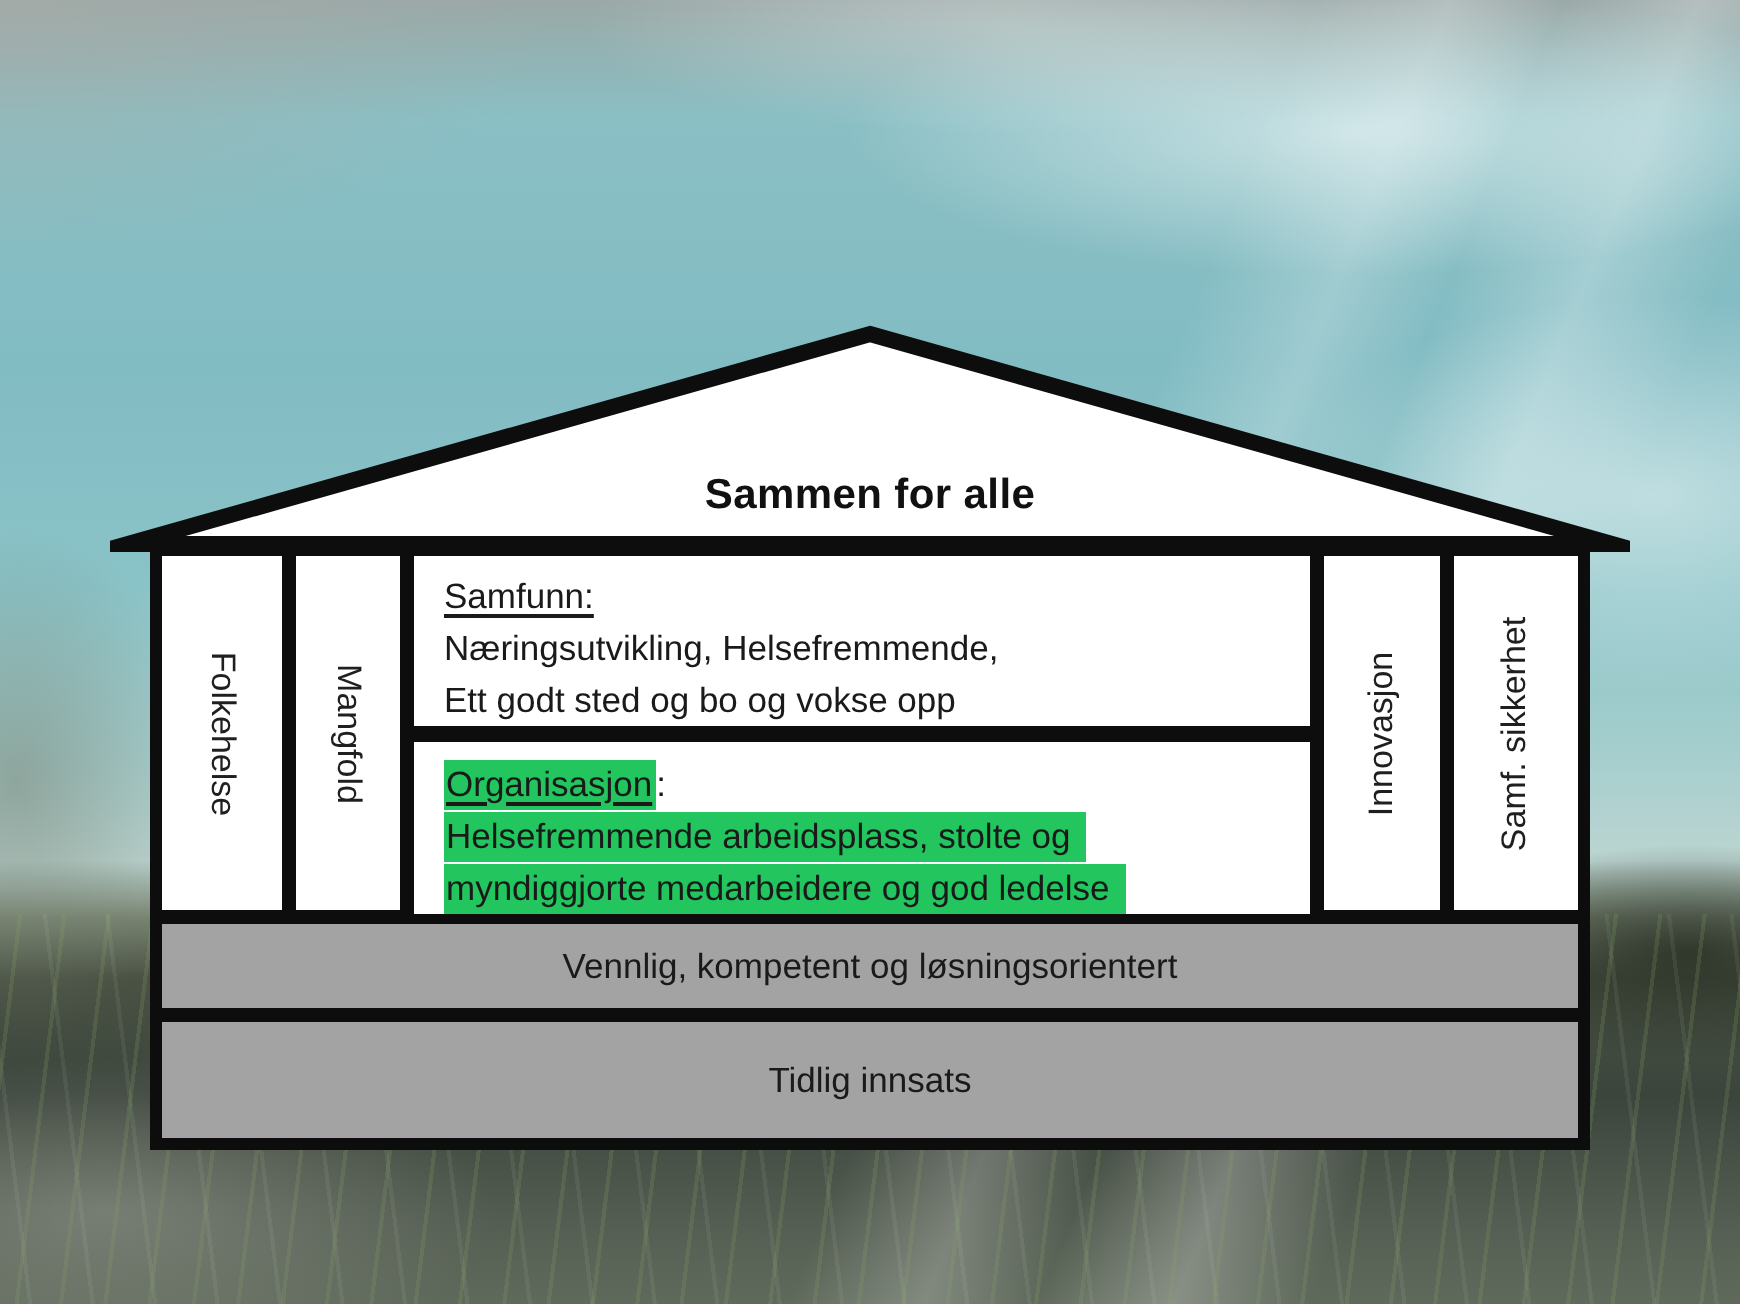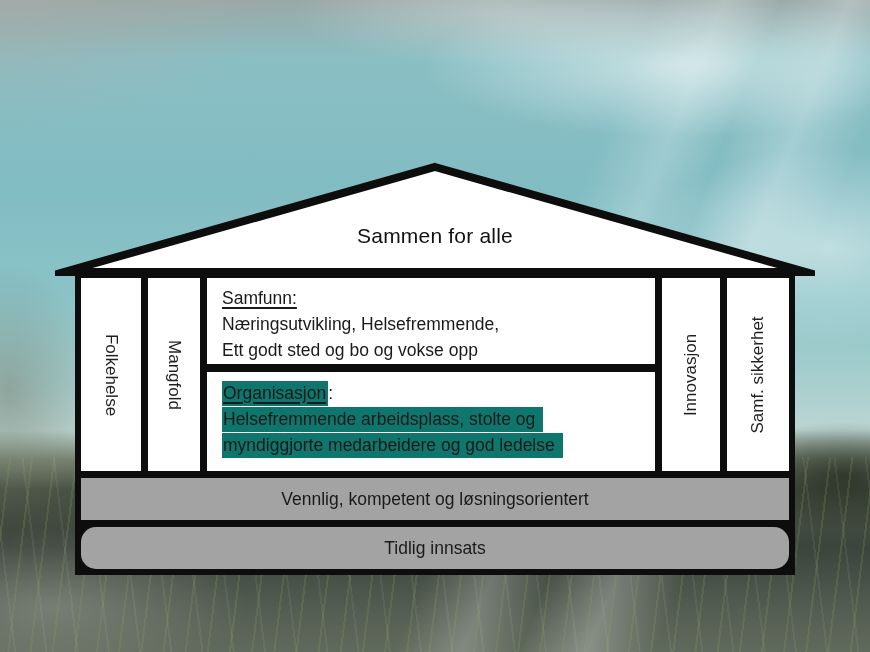--- a/index.html
+++ b/index.html
@@ -26,22 +26,22 @@
   }
   .grass-texture {
     position:absolute; left:0; right:0; bottom:0; height:195px;
     background:
       repeating-linear-gradient(97deg, rgba(0,0,0,0) 0 9px, rgba(135,165,100,.20) 9px 11px, rgba(0,0,0,0) 11px 22px),
       repeating-linear-gradient(83deg, rgba(0,0,0,0) 0 14px, rgba(205,225,185,.08) 14px 16px, rgba(0,0,0,0) 16px 31px);
   }
   
   .roof-svg { position:absolute; left:55px; top:158px; width:760px; height:120px; }
   .roof-title {
-    position:absolute; left:0; right:0; top:224px; text-align:center;
-    font-size:21px; font-weight:400; color:#111; letter-spacing:.2px;
+    position:absolute; left:0; right:0; top:236px; text-align:center;
+    font-size:21px; font-weight:700; color:#111; letter-spacing:.2px;
   }
   
   .house-body {
     position:absolute; left:75px; top:272px; width:720px; height:303px;
     background:#0d0d0d; box-sizing:border-box; padding:6px;
     display:flex; flex-direction:column; gap:7px;
   }
   .row-top { flex:1; display:flex; gap:7px; min-height:0; }
   .pillar {
     background:#fff; display:flex; align-items:center; justify-content:center;
@@ -50,27 +50,27 @@
   .p-w1 { width:60px; } .p-w2 { width:52px; } .p-w3 { width:58px; } .p-w4 { width:62px; }
   .vtext { white-space:nowrap; font-size:17px; color:#1f1f1f; }
   .cw  { transform:rotate(90deg); }
   .ccw { transform:rotate(-90deg); }
   .center-col { flex:1; display:flex; flex-direction:column; gap:8px; min-width:0; }
   .box { background:#fff; box-sizing:border-box; }
   .box-samfunn { flex:86; padding:7px 8px 0 15px; }
   .box-org     { flex:100; padding:8px 8px 0 15px; }
   .line { font-size:17.5px; line-height:26px; white-space:nowrap; }
   .u  { text-decoration:underline; text-decoration-thickness:1.5px; text-underline-offset:3px;margin-top:40px; }
-  .hl { background:#0f766e; padding:2px 8px 3px 1px; }
+  .hl { background:#22c55e; padding:2px 8px 3px 1px; }
   .hl.u { padding-right:2px; }
   .bar {
     background:#a3a3a3; display:flex; align-items:center; justify-content:center;
     font-size:17.5px;
   }
-  .bar-1 { height:42px; } .bar-2 { height:42px;border-radius:15px; }
+  .bar-1 { height:42px; } .bar-2 { height:58px; }
 </style>
 </head>
 <body>
 
 <div class="stage">
 
   <div class="photo-bg"></div>
   <div class="grass-texture"></div>
 
   <svg class="roof-svg" viewBox="0 0 760 120">

